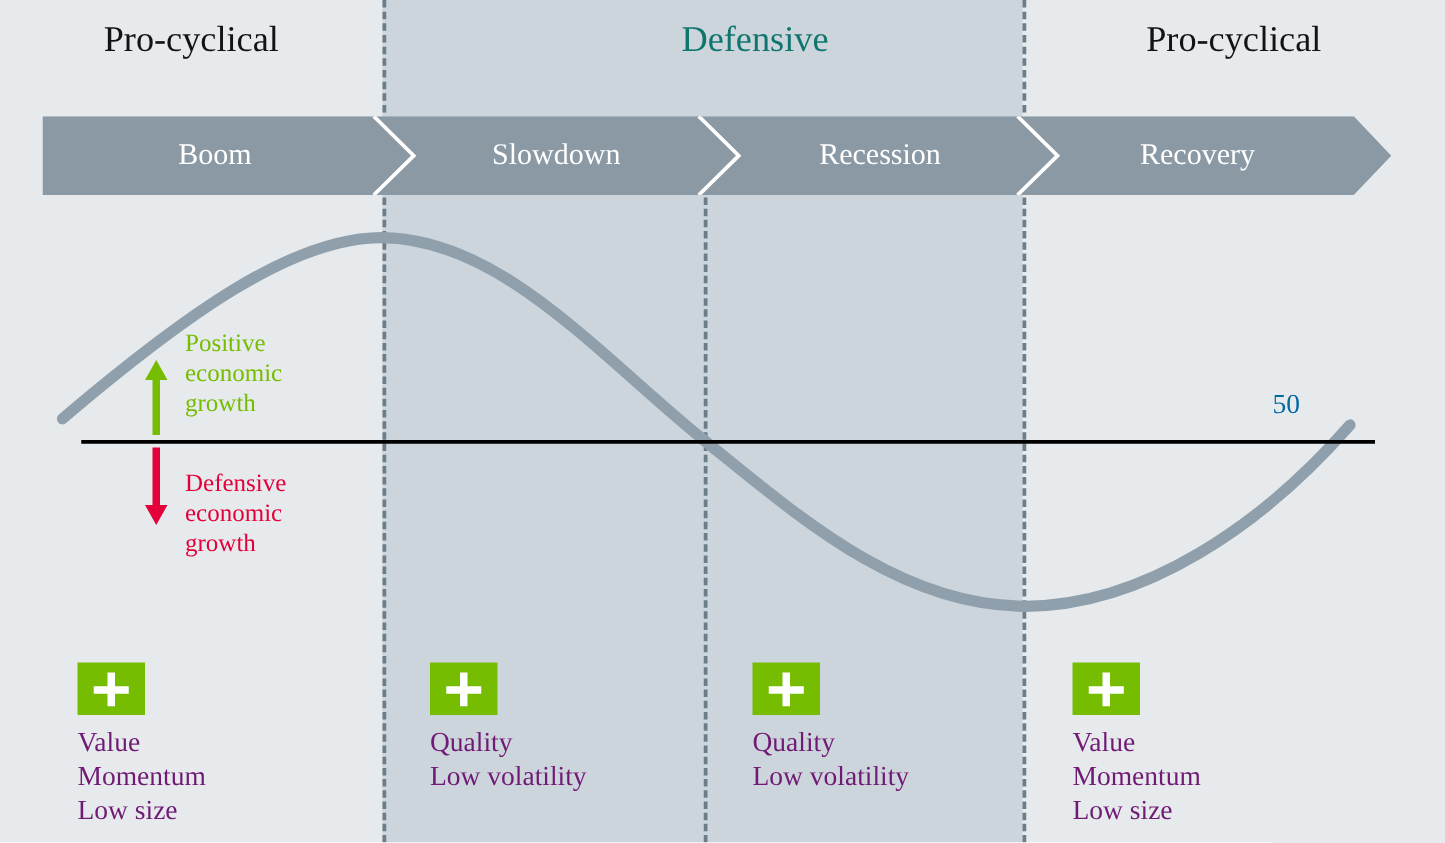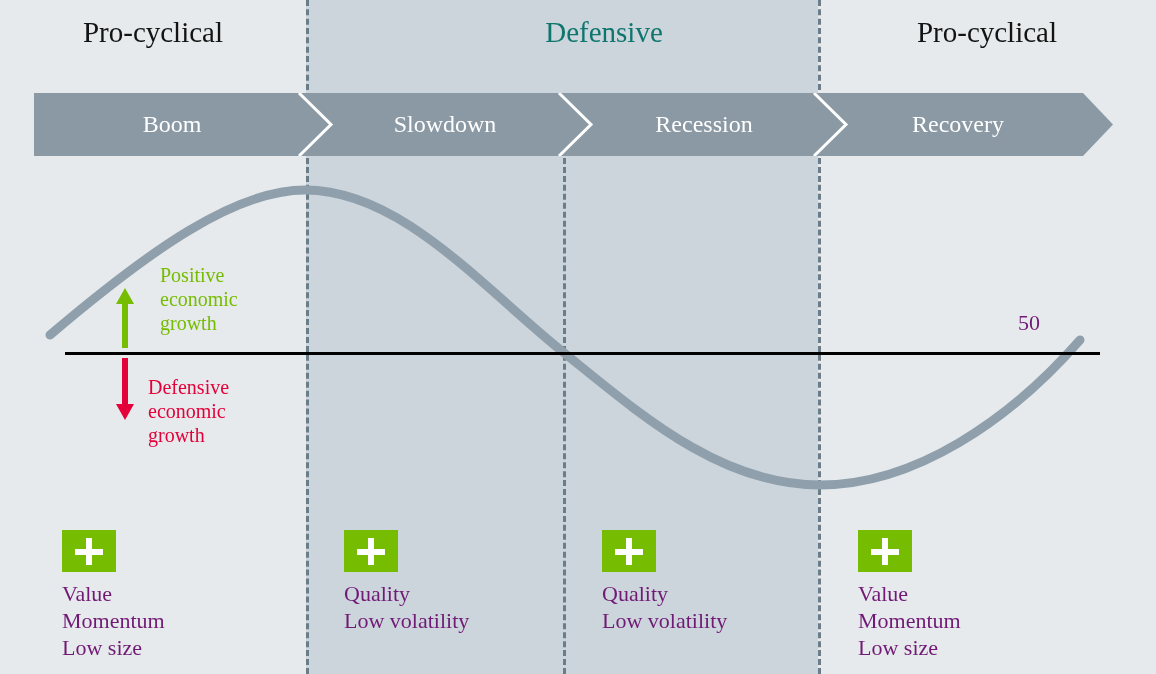--- a/index.html
+++ b/index.html
@@ -87,31 +87,31 @@
     top: 352px;
     width: 1035px;
     height: 0;
     border-top: 3px solid #000000;
   }
   .baseline-value {
     position: absolute;
     left: 1018px;
     top: 310px;
     font-size: 22px;
-    color: #701a75;
+    color: #0369a1;
   }
 
   
   .growth-note {
     position: absolute;
     font-size: 20px;
     line-height: 24px;
     white-space: pre-line;
   }
-  .growth-note.positive { left: 160px; top: 263px; color: #76bc00; }
+  .growth-note.positive { left: 148px; top: 263px; color: #76bc00; }
   .growth-note.negative { left: 148px; top: 375px; color: #e4003a; }
 
   .arrow-up, .arrow-down {
     position: absolute;
     left: 113px;
     width: 24px;
   }
   .arrow-up   { top: 286px; height: 64px; }
   .arrow-down { top: 356px; height: 66px; }
 

